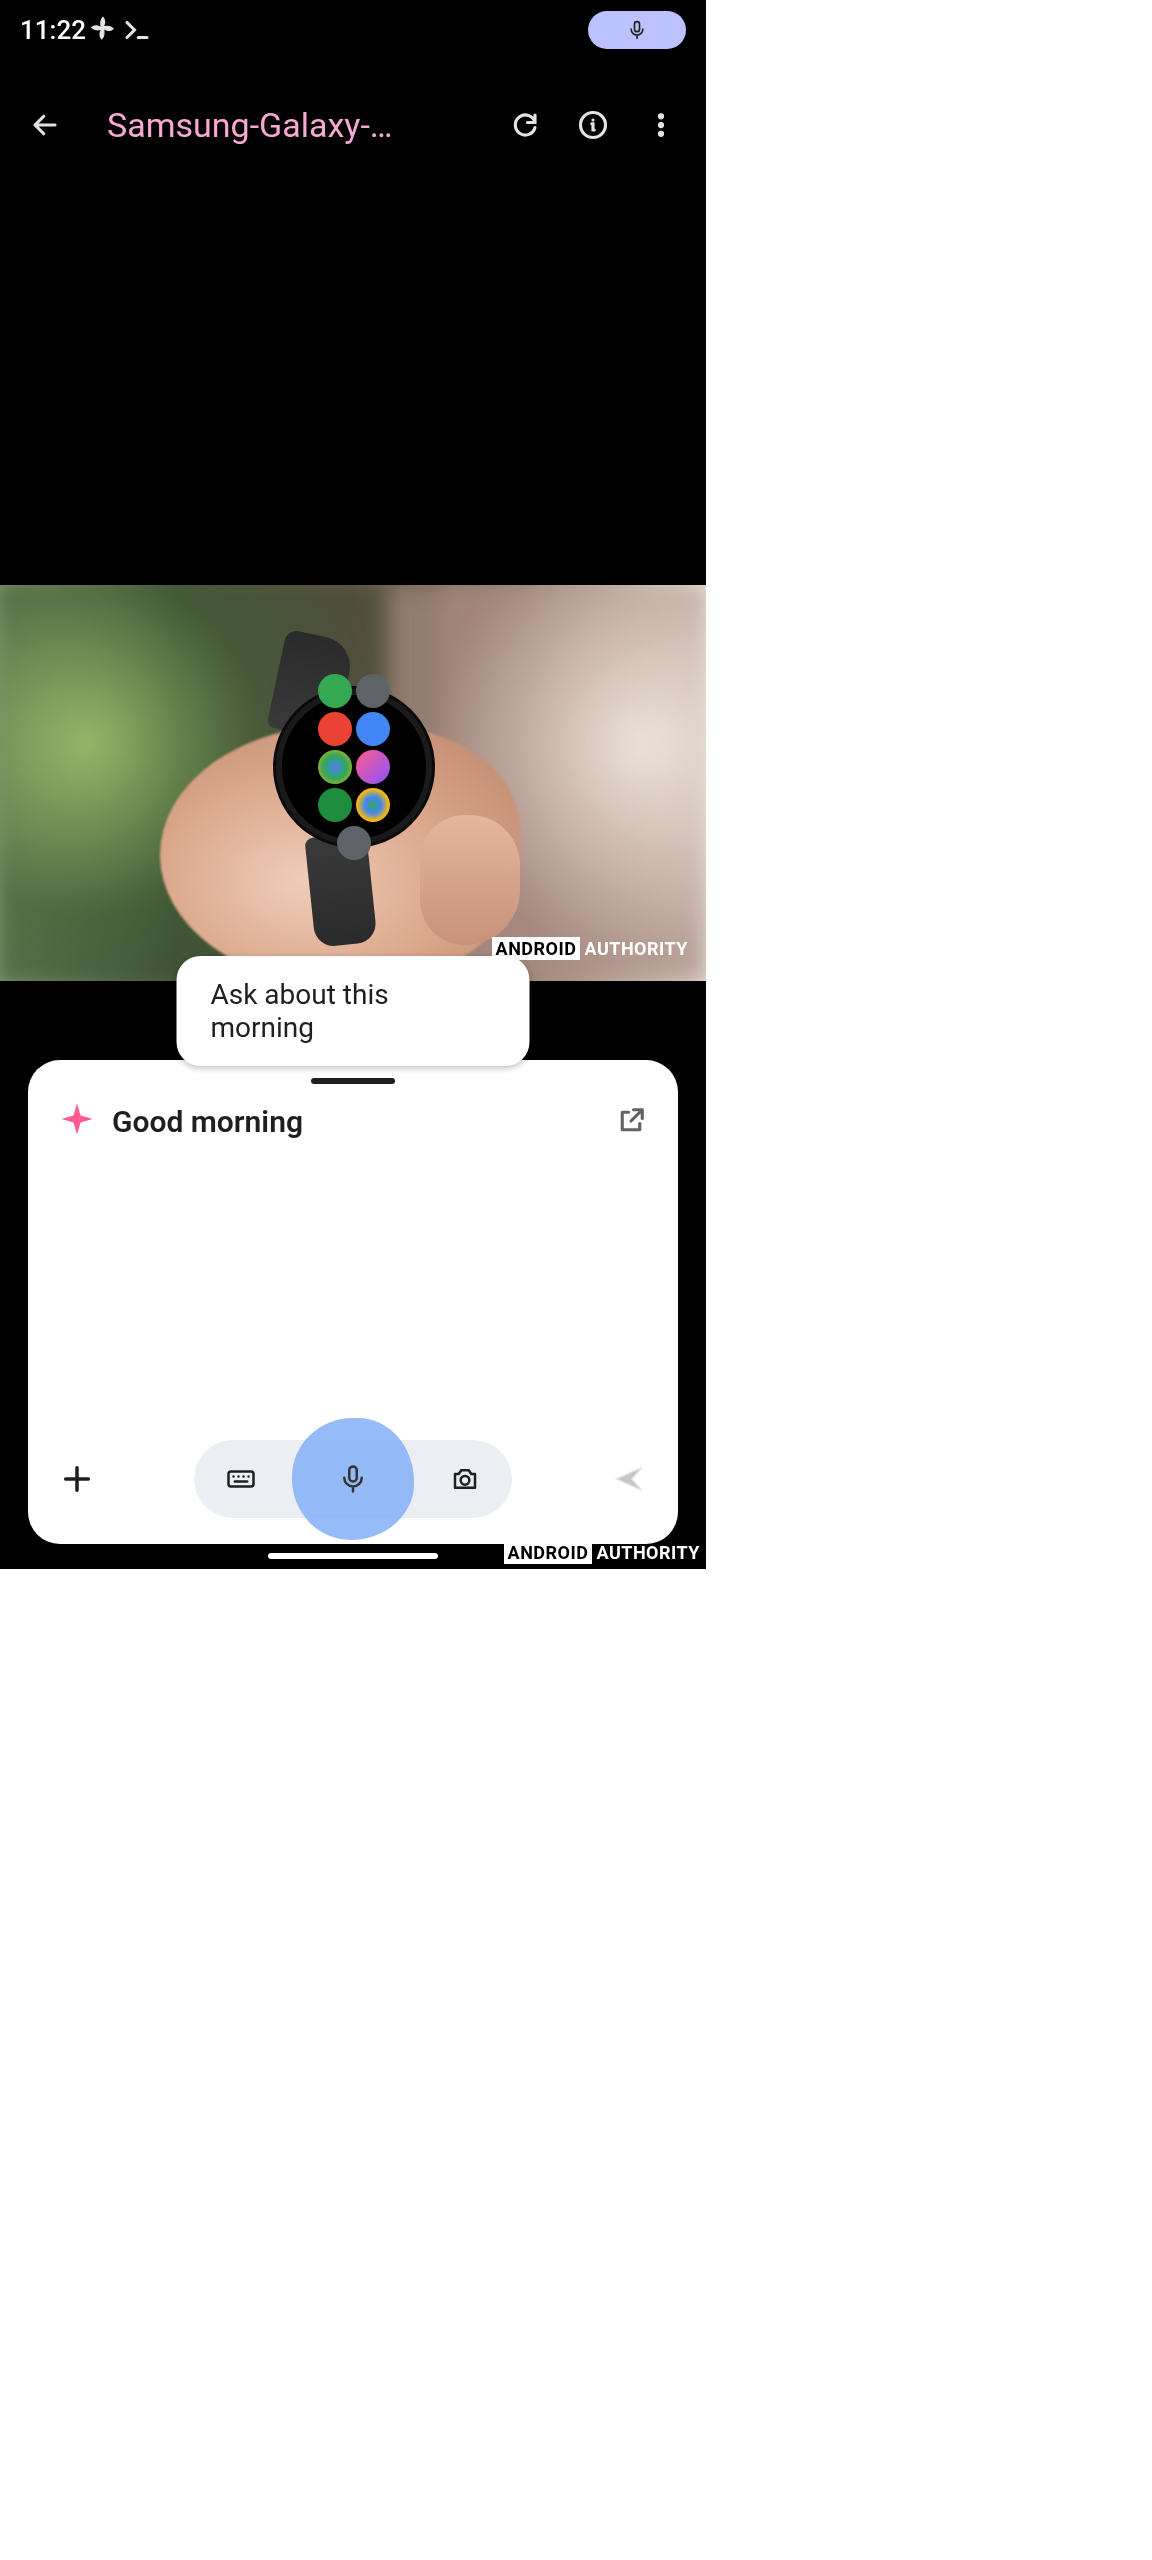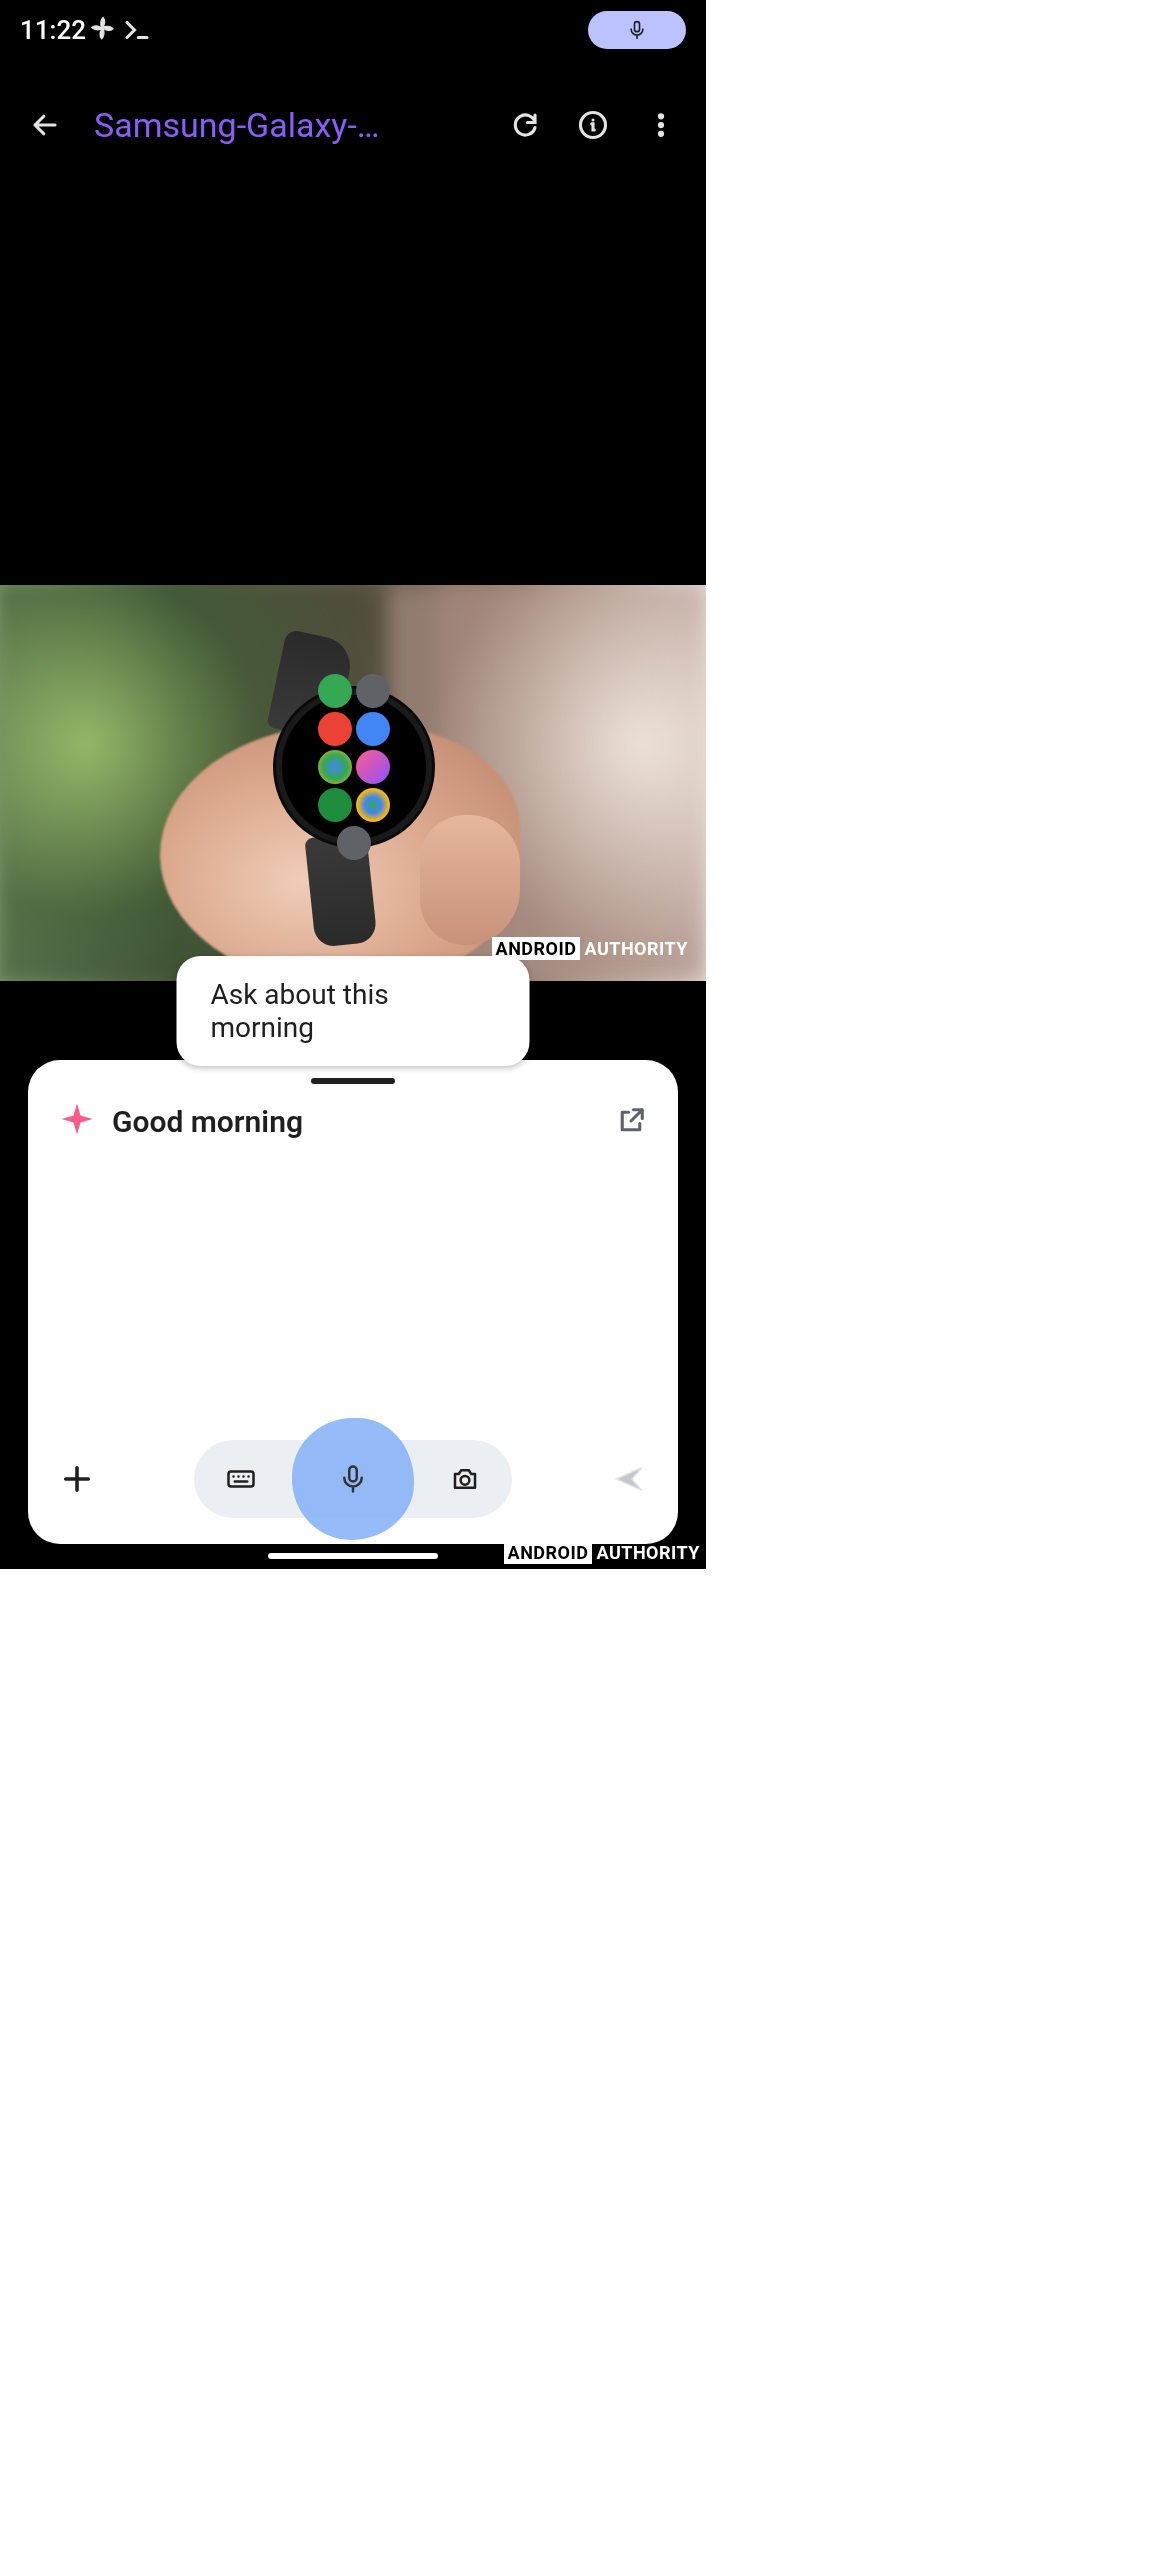--- a/index.html
+++ b/index.html
@@ -49,22 +49,22 @@
     gap: 24px;
     color: #e3e3e3;
   }
   .app-title {
     flex: 1;
     font-size: 34px;
     font-weight: 400;
     white-space: nowrap;
     overflow: hidden;
     text-overflow: ellipsis;
-    color: #8b5cf6;
-    margin-left: 8px;
+    color: #f9a8d4;
+    margin-left: 21px;
   }
   .app-bar-icons { display: flex; gap: 34px; align-items: center; margin-left: auto; }
   .icon-btn { width: 34px; height: 34px; display: flex; align-items: center; justify-content: center; }
   .icon-btn svg { width: 30px; height: 30px; stroke: #e3e3e3; fill: none; }
 
   
   .watch-photo {
     position: absolute;
     top: 585px; left: 0; right: 0;
     height: 396px;

